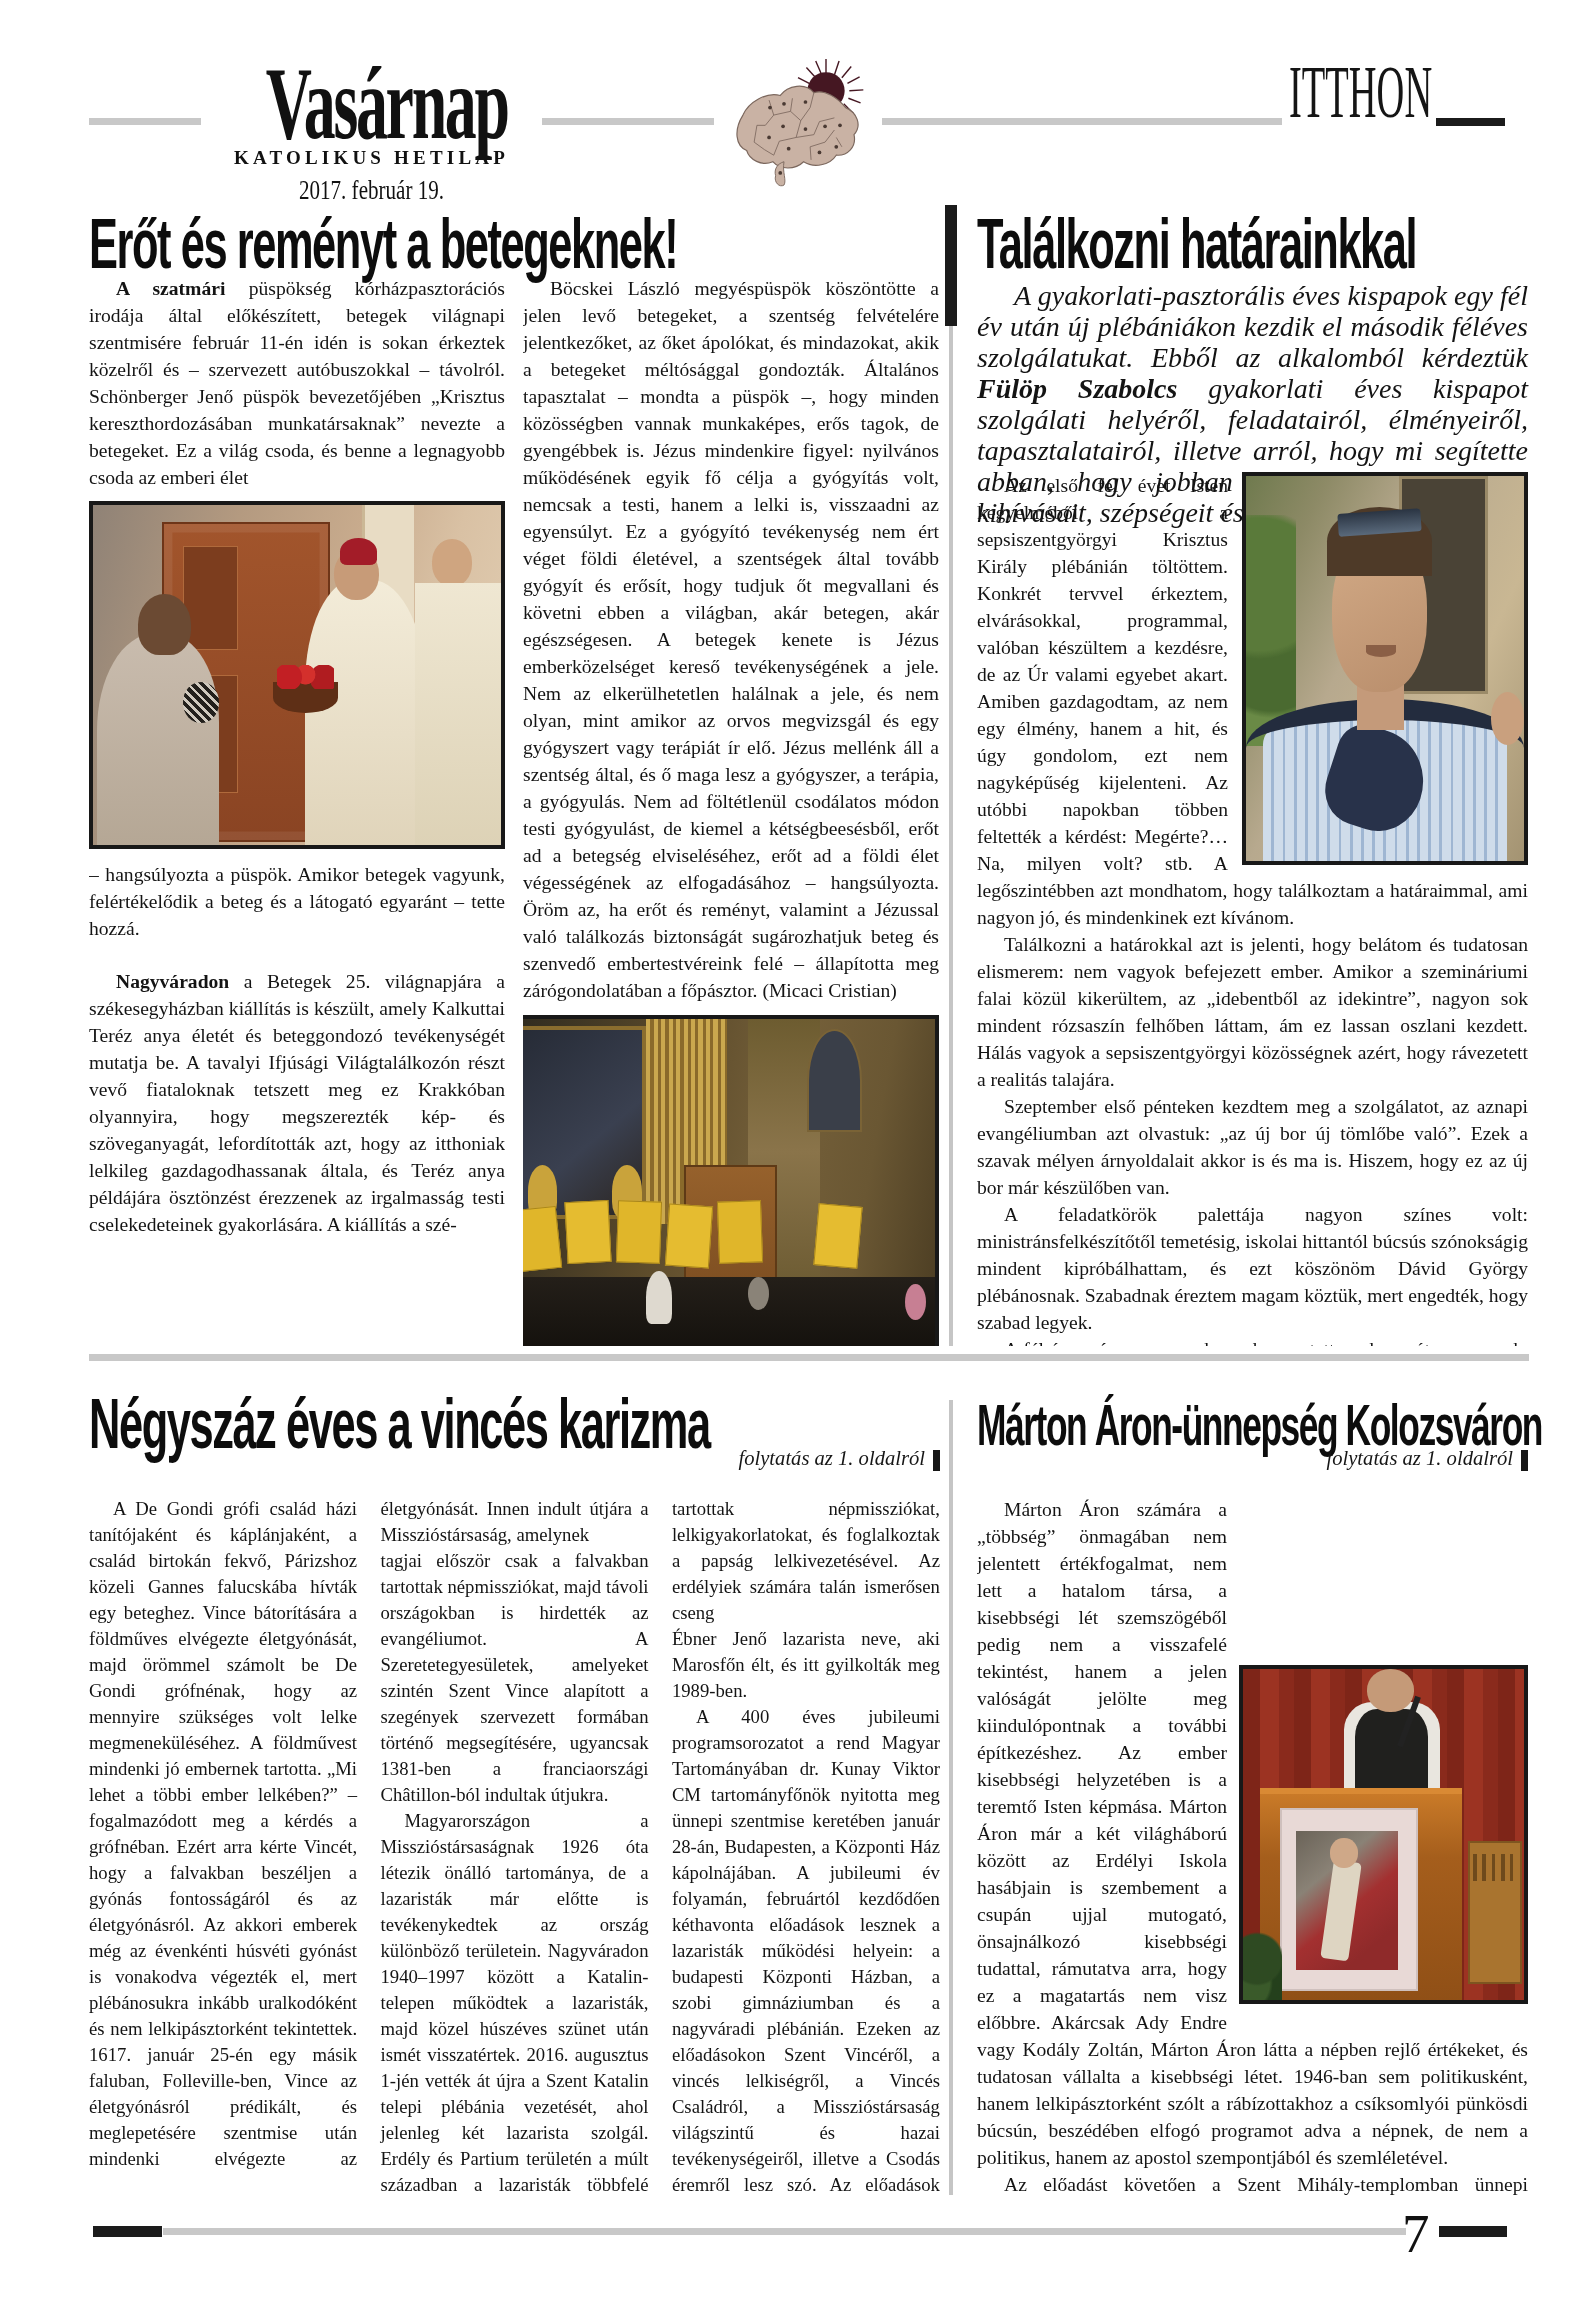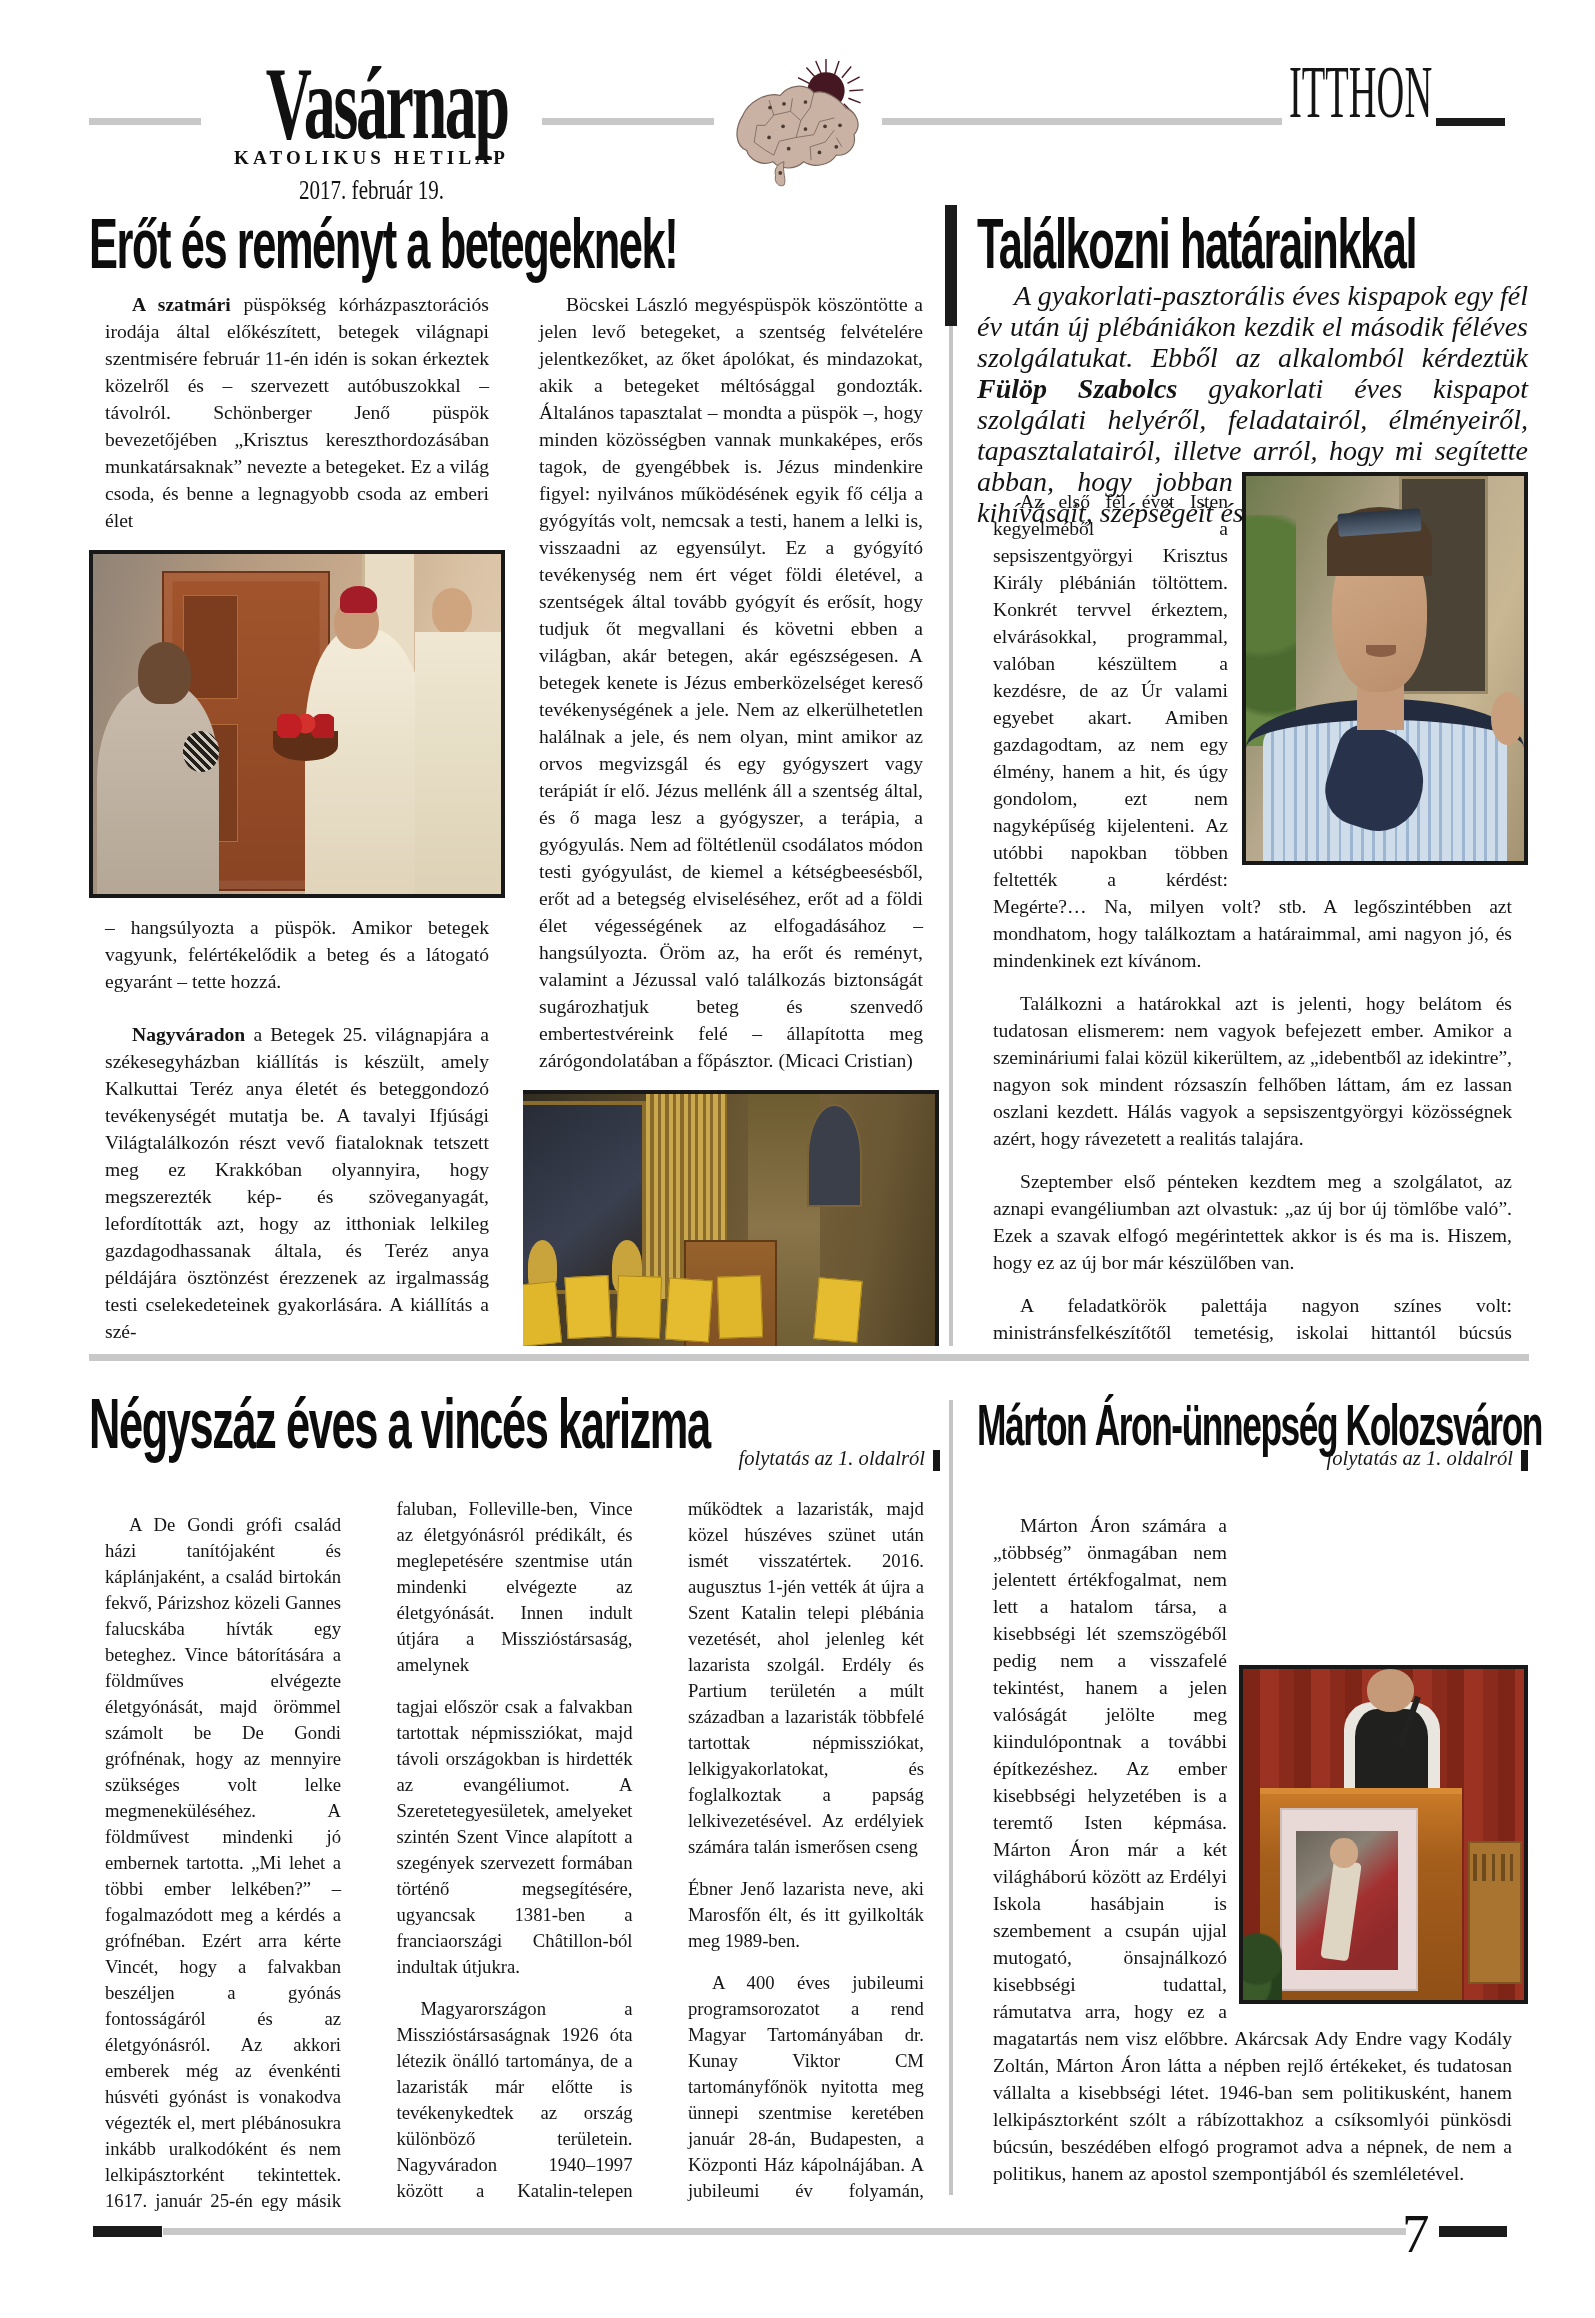--- a/index.html
+++ b/index.html
@@ -35,21 +35,21 @@
   .headline{
     position:absolute;
     font-family:"Liberation Sans", sans-serif;font-weight:bold;
     font-size:70px;line-height:75px;letter-spacing:-2.3px;color:#0d0d0d;
     transform:scaleX(.62);transform-origin:left top;white-space:nowrap;
   }
   .headline.sm{font-size:57px;line-height:62px;}
 
   
   .colflow{position:absolute;overflow:hidden;text-align:justify;}
-  .colflow p{margin:16px;text-indent:27px;font-size:19.6px;line-height:27px;text-align:justify;}
+  .colflow p{margin:0;text-indent:27px;font-size:19.6px;line-height:27px;text-align:justify;}
   .colflow p.cont{text-indent:0;}
   .colflow p + p{margin-top:0;}
   .lead{font-weight:bold;}
   .intro{position:absolute;font-style:italic;font-size:28px;line-height:31px;text-align:justify;}
   .intro p{margin:0;text-indent:37px;}
   .cols3{column-count:3;column-gap:23.4px;}
   .cols3 p{font-size:18.7px;line-height:26px;text-indent:24px;}
   .contline{position:absolute;font-style:italic;font-size:20.6px;text-align:right;color:#161616;}
   .contmark{display:inline-block;width:7.5px;height:20.6px;background:#161616;margin-left:7.5px;vertical-align:middle;}
 
@@ -187,21 +187,21 @@
     <div style="left:30%;top:66%;width:34%;height:26%;background:#28324a;border-radius:30% 60% 50% 40%;transform:rotate(18deg);"></div>
     <div style="left:40%;top:52%;width:17%;height:14%;background:#c49a7a;"></div>
     <div style="left:31%;top:14%;width:34%;height:42%;background:linear-gradient(150deg,#d3ab87,#b98e6c);border-radius:48% 48% 44% 44%;"></div>
     <div style="left:29%;top:8%;width:38%;height:18%;background:#4e3a28;border-radius:50% 50% 0 0;"></div>
     <div style="left:33%;top:9%;width:30%;height:6%;background:linear-gradient(#2a3442,#5a6a7c);border-radius:3.7px;transform:rotate(-4deg);"></div>
     <div style="left:43%;top:44%;width:11%;height:3%;background:#8a5f46;border-radius:0 0 50% 50%;"></div>
     <div style="left:88%;top:56%;width:12%;height:14%;background:#c9a07e;border-radius:50%;"></div>
   </div>
   <p>Az első fél évet Isten kegyelméből a sepsiszentgyörgyi Krisztus Király plébánián töltöttem. Konkrét tervvel érkeztem, elvárásokkal, programmal, valóban készültem a kezdésre, de az Úr valami egyebet akart. Amiben gazdagodtam, az nem egy élmény, hanem a hit, és úgy gondolom, ezt nem nagyképűség kijelenteni. Az utóbbi napokban többen feltették a kérdést: Megérte?… Na, milyen volt? stb. A legőszintébben azt mondhatom, hogy találkoztam a határaimmal, ami nagyon jó, és mindenkinek ezt kívánom.</p>
   <p>Találkozni a határokkal azt is jelenti, hogy belátom és tudatosan elismerem: nem vagyok befejezett ember. Amikor a szemináriumi falai közül kikerültem, az „idebentből az idekintre”, nagyon sok mindent rózsaszín felhőben láttam, ám ez lassan oszlani kezdett. Hálás vagyok a sepsiszentgyörgyi közösségnek azért, hogy rávezetett a realitás talajára.</p>
-  <p>Szeptember első pénteken kezdtem meg a szolgálatot, az aznapi evangéliumban azt olvastuk: „az új bor új tömlőbe való”. Ezek a szavak elfogó megérintettek akkor is és ma is. Hiszem, hogy ez az új bor már készülőben van.</p>
+  <p>Szeptember első pénteken kezdtem meg a szolgálatot, az aznapi evangéliumban azt olvastuk: „az új bor új tömlőbe való”. Ezek a szavak mélyen árnyoldalait akkor is és ma is. Hiszem, hogy ez az új bor már készülőben van.</p>
   <p>A feladatkörök palettája nagyon színes volt: ministránsfelkészítőtől temetésig, iskolai hittantól búcsús szónokságig mindent kipróbálhattam, és ezt köszönöm Dávid György plébánosnak. Szabadnak éreztem magam köztük, mert engedték, hogy szabad legyek.</p>
   <p>A fél év során nagyon sokszor hangoztattam, hogy úton vagyunk, és ez jó, hiszen a kereszténység úton levés Krisztussal. Hálás vagyok, hogy az elmúlt időszakban Sepsiszentgyörgyön lehettem úton… És vele, a meghívó Krisztussal akarom járni utam egy másik szakaszát, Székelyudvarhely-Szombatfalván is! (FR)</p>
 </div>
 
 <div class="band" style="left:89px;top:1354px;width:1440px;height:6.5px;"></div>
 
 <div class="headline" style="left:89px;top:1387px;">Négyszáz éves a vincés karizma</div>
 <div class="contline" style="left:89px;top:1447px;width:851px;">
   <span>folytatás az 1. oldalról</span><span class="contmark"></span>
 </div>

